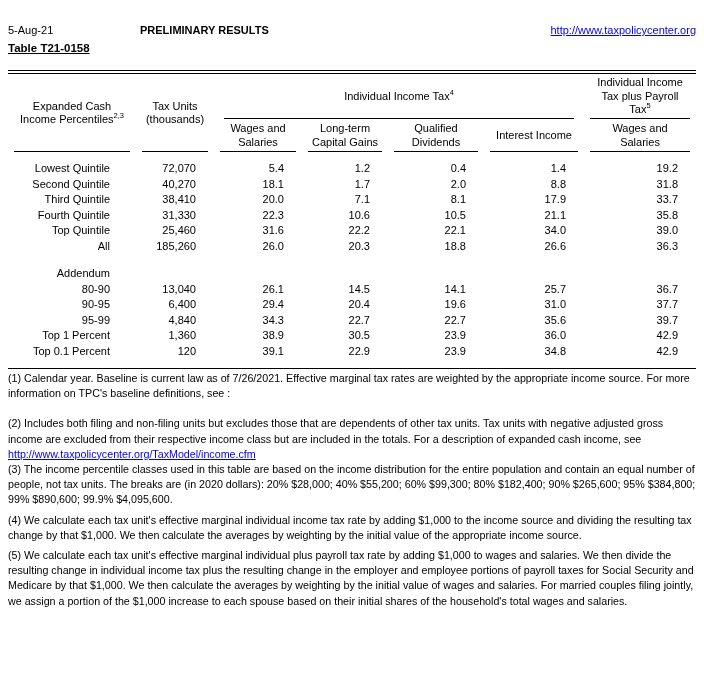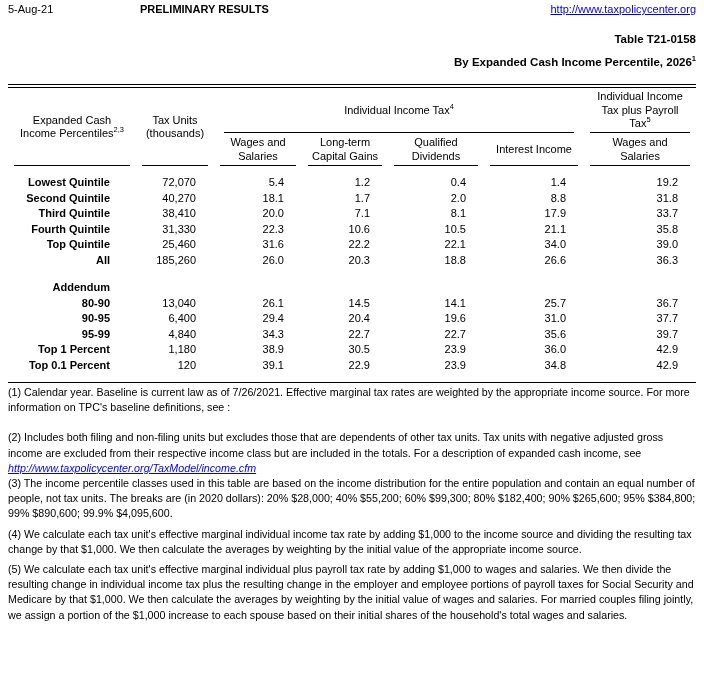--- a/index.html
+++ b/index.html
@@ -1,72 +1,71 @@
 <!DOCTYPE html>
 <html><head>
 <meta charset="utf-8">
 <style>
   * { box-sizing: border-box; }
   body { margin:0; background:#fff; color:#000; font-family:"Liberation Sans", sans-serif; }
-  .page { width:704px; height:695px; padding:3px 8px 0 8px; background:#fff; overflow:hidden; }
+  .page { width:704px; height:695px; padding:24px 8px 0 8px; background:#fff; overflow:hidden; }
 
   
   .top-bar { display:flex; align-items:flex-start; font-size:11px; line-height:13px; }
   .top-date { width:132px; }
   .top-status { font-weight:bold; }
   .top-link { margin-left:auto; }
   a { color:#0000EE; text-decoration:underline; cursor:pointer; }
 
   
-  .title-block { text-align:right; font-weight:bold; font-size:11.5px; margin-top:17px; margin-bottom:16px; }
+  .title-block { text-align:left; font-weight:bold; font-size:11.5px; margin-top:5px; margin-bottom:16px;text-decoration:underline; }
   .title-line { margin:0 0 11px 0; }
   sup { font-size:7.5px; vertical-align:super; line-height:0; }
 
   
   .double-rule { height:4px; border-top:1.6px solid #000; border-bottom:1.6px solid #000; }
   .bottom-rule { border-top:1.6px solid #000; }
 
   
   table { width:688px; border-collapse:collapse; table-layout:fixed; font-size:11px; }
   th, td { padding:0; margin:0; }
   thead th { position:relative; font-weight:normal; text-align:center; vertical-align:middle; line-height:13.5px; }
   .group-th { height:45px; }
   .sub-th { height:33px; }
   .rule { position:absolute; left:6px; right:6px; bottom:0; border-bottom:1.5px solid #000; }
   .rule-wide { position:absolute; left:10px; right:10px; bottom:0; border-bottom:1.5px solid #000; }
   .nowrap { white-space:nowrap; }
 
   td { height:15.5px; line-height:15.5px; }
-  td.lbl { text-align:right; padding-right:26px; font-weight:bold; }
+  td.lbl { text-align:right; padding-right:26px; font-weight:normal; }
   td.num { text-align:right; padding-right:18px; }
   tr.spacer-sm td { height:9px; }
   tr.spacer-md td { height:12px; }
   tr.spacer-end td { height:9px; }
 
   
   .footnotes { font-size:10.7px; line-height:15.2px; padding-top:2px; width:688px; }
   .footnotes p { margin:0; }
   .fn-gap { height:15px; }
   .fn-spaced { margin-top:5px !important; }
-  .fn-link { display:block; width:fit-content;font-style:italic; }
+  .fn-link { display:block; width:fit-content; }
 </style>
 </head>
 <body>
 
 <div class="page">
 
   <div class="top-bar">
     <span class="top-date">5-Aug-21</span>
     <span class="top-status">PRELIMINARY RESULTS</span>
     <a class="top-link">http://www.taxpolicycenter.org</a>
   </div>
 
   <div class="title-block">
     <p class="title-line">Table T21-0158</p>
-    <p class="title-line"><span>By Expanded Cash Income Percentile, 2026</span><sup>1</sup></p>
   </div>
 
   <div class="double-rule"></div>
 
   <table>
     <colgroup>
       <col style="width:128px">
         <col style="width:78px">
         <col style="width:88px">
         <col style="width:86px">
@@ -215,21 +214,21 @@
         <td class="lbl">95-99</td>
         <td class="num">4,840</td>
         <td class="num">34.3</td>
         <td class="num">22.7</td>
         <td class="num">22.7</td>
         <td class="num">35.6</td>
         <td class="num">39.7</td>
       </tr>
       <tr>
         <td class="lbl">Top 1 Percent</td>
-        <td class="num">1,180</td>
+        <td class="num">1,360</td>
         <td class="num">38.9</td>
         <td class="num">30.5</td>
         <td class="num">23.9</td>
         <td class="num">36.0</td>
         <td class="num">42.9</td>
       </tr>
       <tr>
         <td class="lbl">Top 0.1 Percent</td>
         <td class="num">120</td>
         <td class="num">39.1</td>

